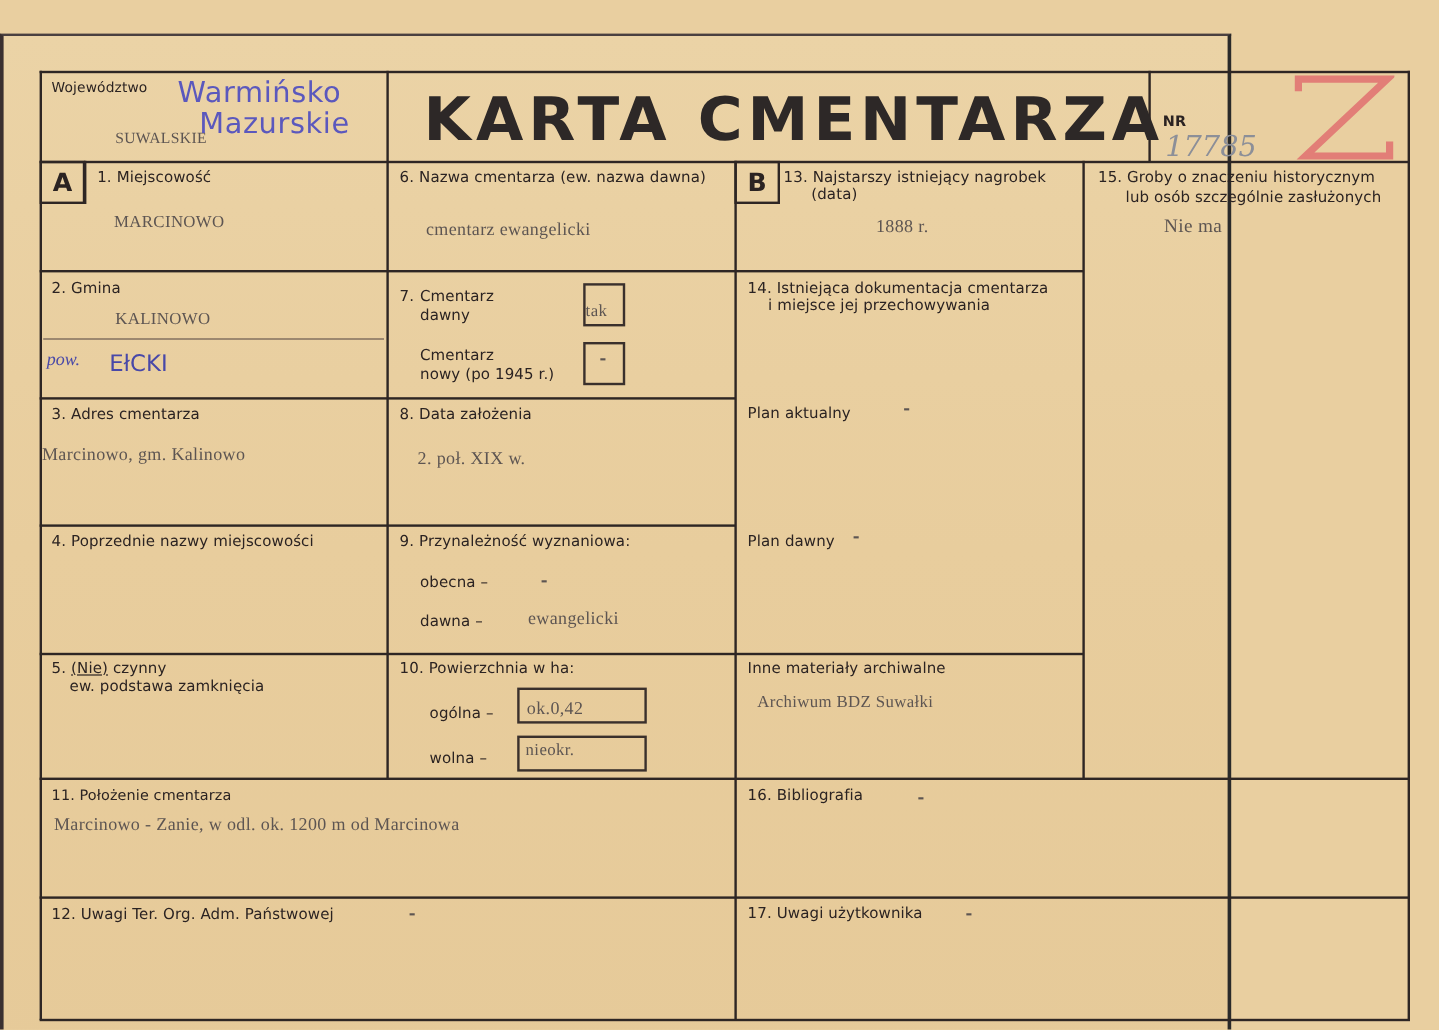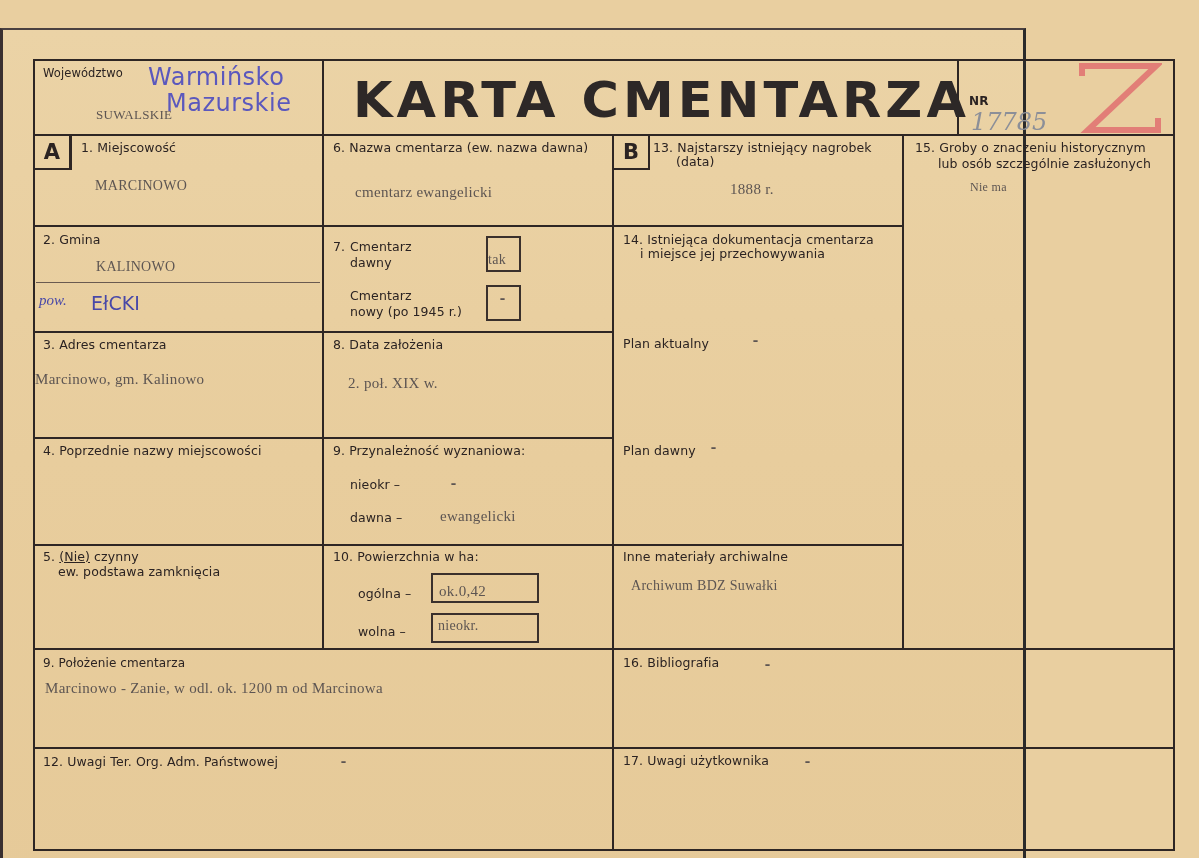--- a/index.html
+++ b/index.html
@@ -126,21 +126,21 @@
 
   <div class="lbl" style="left:347px;top:258px;">Cmentarz</div>
   <div class="lbl" style="left:347px;top:274px;">nowy (po 1945 r.)</div>
   <div class="smallbox" style="left:483px;top:255px;width:35px;height:36px;"></div>
   <div class="type dash" style="left:495px;top:261px;font-weight:bold;">-</div>
 
   <div class="lbl" style="left:330px;top:307px;">8. Data założenia</div>
   <div class="type" style="left:345px;top:345px;">2. poł. XIX w.</div>
 
   <div class="lbl" style="left:330px;top:413px;">9. Przynależność wyznaniowa:</div>
-  <div class="lbl" style="left:347px;top:447px;">nieokr –</div>
+  <div class="lbl" style="left:347px;top:447px;">obecna –</div>
   <div class="type dash" style="left:446px;top:446px;font-weight:bold;">-</div>
   <div class="lbl" style="left:347px;top:480px;">dawna –</div>
   <div class="type" style="left:437px;top:478px;">ewangelicki</div>
 
   <div class="lbl" style="left:330px;top:519px;">10. Powierzchnia w ha:</div>
   <div class="lbl" style="left:355px;top:556px;">ogólna –</div>
   <div class="smallbox" style="left:428px;top:543px;width:108px;height:30px;"></div>
   <div class="type" style="left:436px;top:553px;">ok.0,42</div>
   <div class="lbl" style="left:355px;top:594px;">wolna –</div>
   <div class="smallbox" style="left:428px;top:583px;width:108px;height:30px;"></div>
@@ -159,23 +159,23 @@
   <div class="type dash" style="left:748px;top:303px;font-weight:bold;">-</div>
 
   <div class="lbl" style="left:620px;top:413px;">Plan dawny</div>
   <div class="type dash" style="left:706px;top:410px;font-weight:bold;">-</div>
 
   <div class="lbl" style="left:620px;top:519px;">Inne materiały archiwalne</div>
   <div class="type" style="left:628px;top:548px;font-size:14px;">Archiwum BDZ Suwałki</div>
 
   <div class="lbl" style="left:912px;top:110px;">15. Groby o znaczeniu historycznym</div>
   <div class="lbl" style="left:935px;top:126px;">lub osób szczególnie zasłużonych</div>
-  <div class="type" style="left:967px;top:150px;font-size:12px;">Nie ma</div>
+  <div class="type" style="left:967px;top:150px;font-size:16px;">Nie ma</div>
 
-  <div class="lbl" style="left:40px;top:626px;font-size:12px;">9. Położenie cmentarza</div>
+  <div class="lbl" style="left:40px;top:626px;font-size:12px;">11. Położenie cmentarza</div>
   <div class="type" style="left:42px;top:650px;">Marcinowo - Zanie, w odl. ok. 1200 m od Marcinowa</div>
 
   <div class="lbl" style="left:620px;top:625px;">16. Bibliografia</div>
   <div class="type dash" style="left:760px;top:627px;font-weight:bold;">-</div>
 
   <div class="lbl" style="left:40px;top:724px;">12. Uwagi Ter. Org. Adm. Państwowej</div>
   <div class="type dash" style="left:336px;top:724px;font-weight:bold;">-</div>
 
   <div class="lbl" style="left:620px;top:723px;">17. Uwagi użytkownika</div>
   <div class="type dash" style="left:800px;top:724px;font-weight:bold;">-</div>

